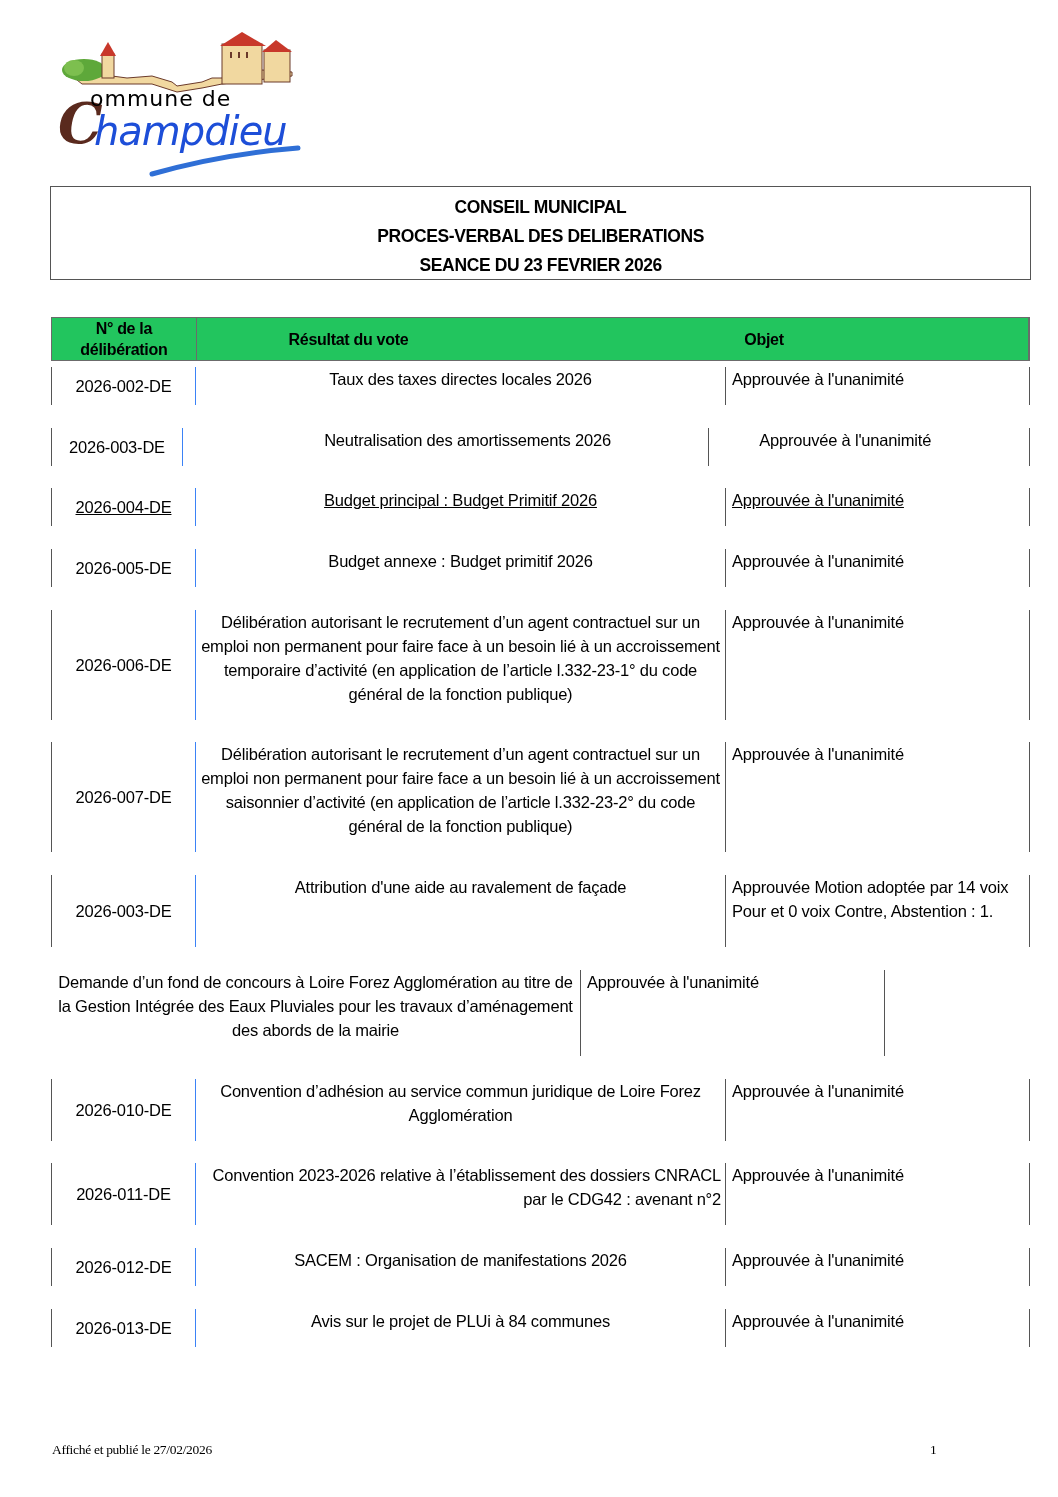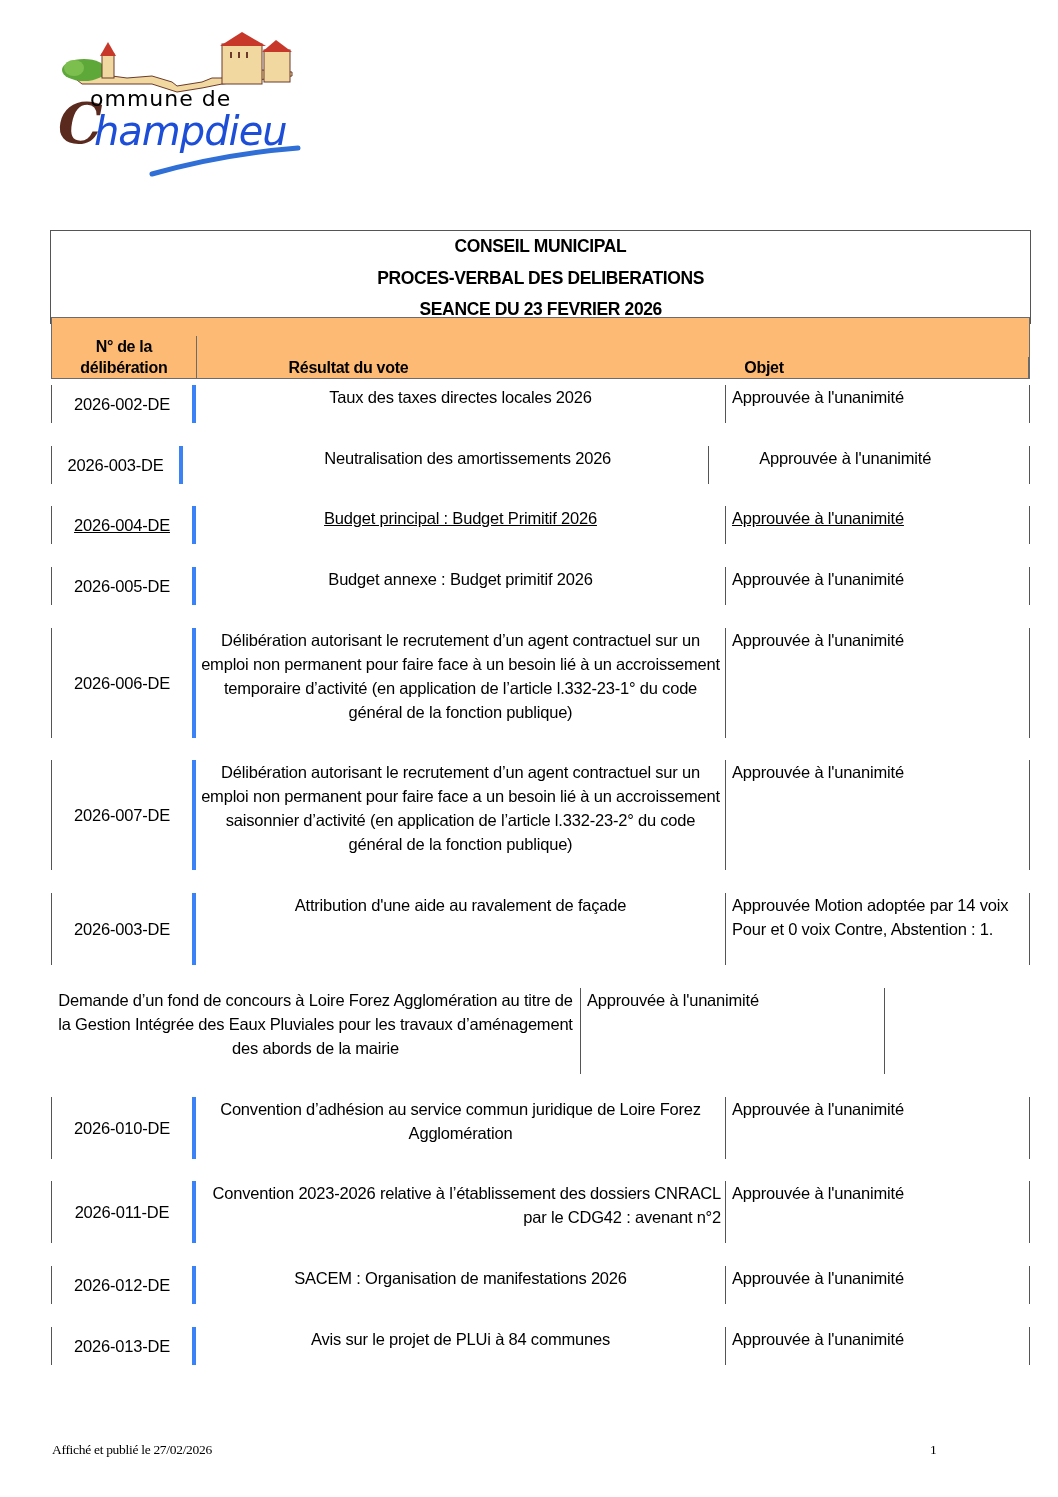--- a/index.html
+++ b/index.html
@@ -4,44 +4,44 @@
   <style>
     html, body { margin: 0; padding: 0; background: #ffffff; }
     body {
       width: 1058px; height: 1497px; position: relative; overflow: hidden;
       font-family: "Liberation Sans", sans-serif; color: #000;
     }
     .logo { position: absolute; left: 52px; top: 26px; width: 250px; height: 152px; }
     .title-box {
       position: absolute; left: 50px; top: 186px; width: 981px; height: 94px;
       border: 1.5px solid #555; box-sizing: border-box;
-      display: flex; flex-direction: column; align-items: center; justify-content: space-between; margin-top: 44px;
+      display: flex; flex-direction: column; align-items: center; justify-content: flex-end;
     }
     .title-line {
       font-family: "Liberation Sans Narrow", "Liberation Sans", sans-serif;
       font-weight: bold; font-size: 19px; line-height: 29px; letter-spacing: -0.4px;
       transform: scaleX(0.92);
     }
     .table { position: absolute; left: 51px; top: 317px; width: 979px; }
     .thead {
-      display: flex; height: 62px; background: #fdba74;
-      border: 1px solid #6b6b6b; box-sizing: border-box; align-items: flex-end;
+      display: flex; height: 44px; background: #22c55e;
+      border: 1px solid #6b6b6b; box-sizing: border-box;
     }
     .th {
       display: flex; align-items: center; justify-content: center; text-align: center;
       font-weight: bold; font-size: 16px; line-height: 21px; letter-spacing: -0.3px;
       box-sizing: border-box;
     }
     .c1 { width: 145px; }
     .c2 { width: 530px; }
     .c3 { width: 304px; }
     .th.c1, .th.c2 { border-right: 1px solid #6b6b6b; }
     .row { display: flex; box-sizing: border-box; }
     .td { box-sizing: border-box; font-size: 16.5px; line-height: 24px; letter-spacing: -0.2px; }
-    .td.c1 { border-left: 1px solid #555; border-right: 4px solid #3b82f6; display: flex; align-items: center; justify-content: center; }
+    .td.c1 { border-left: 1px solid #555; border-right: 1px solid #3b82f6; display: flex; align-items: center; justify-content: center; }
     .td.c2 { text-align: center; padding: 0 4px; border-right: 1px solid #555; }
     .td.c3 { padding-left: 6px; border-right: 1px solid #555; }
     .footer-left {
       position: absolute; left: 52px; top: 1442px;
       font-family: "Liberation Serif", serif; font-size: 13.5px; letter-spacing: -0.3px;
     }
     .footer-right {
       position: absolute; left: 930px; top: 1442px;
       font-family: "Liberation Serif", serif; font-size: 13.5px;
     }

